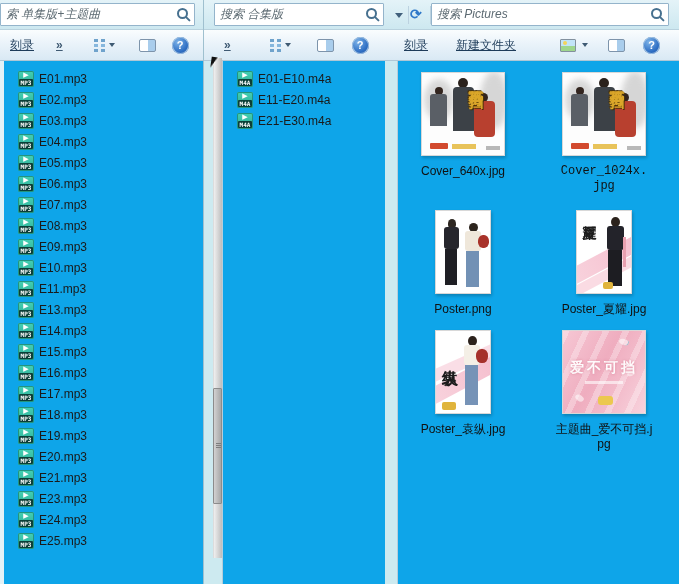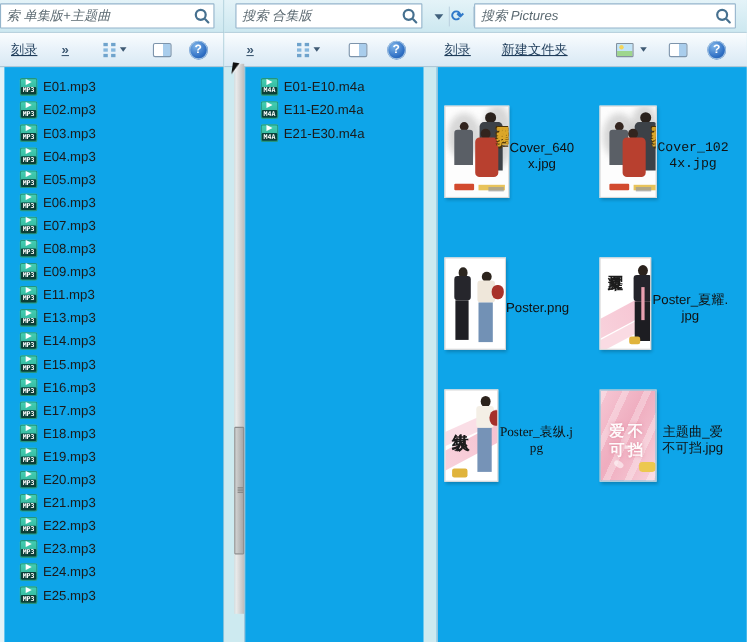--- a/index.html
+++ b/index.html
@@ -69,21 +69,21 @@
   .aicon { position:relative; width:16px; height:16px; flex:0 0 16px; border-radius:2px;
     background:linear-gradient(#45d0b4,#29ab92); box-shadow:inset 0 0 0 1px #23947e; }
   .aicon .tri { position:absolute; left:0; right:0; top:-1px; text-align:center;
     color:#fff; font-size:7px; line-height:9px; }
   .aicon .tri::before { content:"\25B6"; }
   .aicon .band { position:absolute; left:1px; right:1px; bottom:1px; height:7px;
     background:#0b3f38; color:#fff; border-radius:1px; text-align:center;
     font:bold 6px/7px "DejaVu Sans Mono",monospace; letter-spacing:0; }
 
   
-  .cell { position:absolute; width:118px; display:flex; flex-direction:row; align-items:center;margin-top:24px; }
+  .cell { position:absolute; width:118px; display:flex; flex-direction:column; align-items:center; }
   .thumb { position:relative; border:1px solid #d8d8d8; box-shadow:1px 2px 3px rgba(0,0,0,.22);
     background:#fff; overflow:hidden; }
   .tlabel { margin-top:8px; font-size:12px; line-height:15px; text-align:center;
     word-break:break-all; color:#111; }
   .art i,.art b { position:absolute; display:block; font-style:normal; }
 
   
   .k-cover { background:#fdfdfd; }
   .k-cover .s1 { left:2px; top:6px; width:30px; height:42px; background:#c7c7c7;
     border-radius:50%; filter:blur(3px); opacity:.7; }
@@ -238,20 +238,27 @@
               <span class="tri"></span>
               <span class="band">MP3</span>
             </span>
             <span class="fname">E09.mp3</span>
           </div>
           <div class="row">
             <span class="aicon">
               <span class="tri"></span>
               <span class="band">MP3</span>
             </span>
+            <span class="fname">E10.mp3</span>
+          </div>
+          <div class="row">
+            <span class="aicon">
+              <span class="tri"></span>
+              <span class="band">MP3</span>
+            </span>
             <span class="fname">E11.mp3</span>
           </div>
           <div class="row">
             <span class="aicon">
               <span class="tri"></span>
               <span class="band">MP3</span>
             </span>
             <span class="fname">E13.mp3</span>
           </div>
           <div class="row">
@@ -302,27 +309,20 @@
               <span class="band">MP3</span>
             </span>
             <span class="fname">E20.mp3</span>
           </div>
           <div class="row">
             <span class="aicon">
               <span class="tri"></span>
               <span class="band">MP3</span>
             </span>
             <span class="fname">E21.mp3</span>
-          </div>
-          <div class="row">
-            <span class="aicon">
-              <span class="tri"></span>
-              <span class="band">MP3</span>
-            </span>
-            <span class="fname">E22.mp3</span>
           </div>
           <div class="row">
             <span class="aicon">
               <span class="tri"></span>
               <span class="band">MP3</span>
             </span>
             <span class="fname">E23.mp3</span>
           </div>
           <div class="row">
             <span class="aicon">
@@ -467,21 +467,21 @@
             <div class="thumb art k-yuan" style="width: 56px; height: 84px;">
               <i class="rb1"></i>
               <i class="rb3"></i>
               <i class="yh"></i>
               <i class="yb"></i>
               <i class="ybag"></i>
               <i class="yl"></i>
               <b class="vcal yv">袁纵</b>
               <i class="seal sy"></i>
             </div>
-            <div class="tlabel" style="max-width: 98px; font-family: Liberation Serif, serif;">Poster_袁纵.jpg</div>
+            <div class="tlabel" style="max-width: 98px;">Poster_袁纵.jpg</div>
           </div>
           <div class="cell" style="left: 147px; top: 269px;">
             <div class="thumb art k-theme" style="width: 84px; height: 84px;">
               <i class="pt p1"></i>
               <i class="pt p2"></i>
               <i class="pt p3"></i>
               <b class="tt">爱不可挡</b>
               <i class="tsub"></i>
               <i class="tgold"></i>
             </div>

